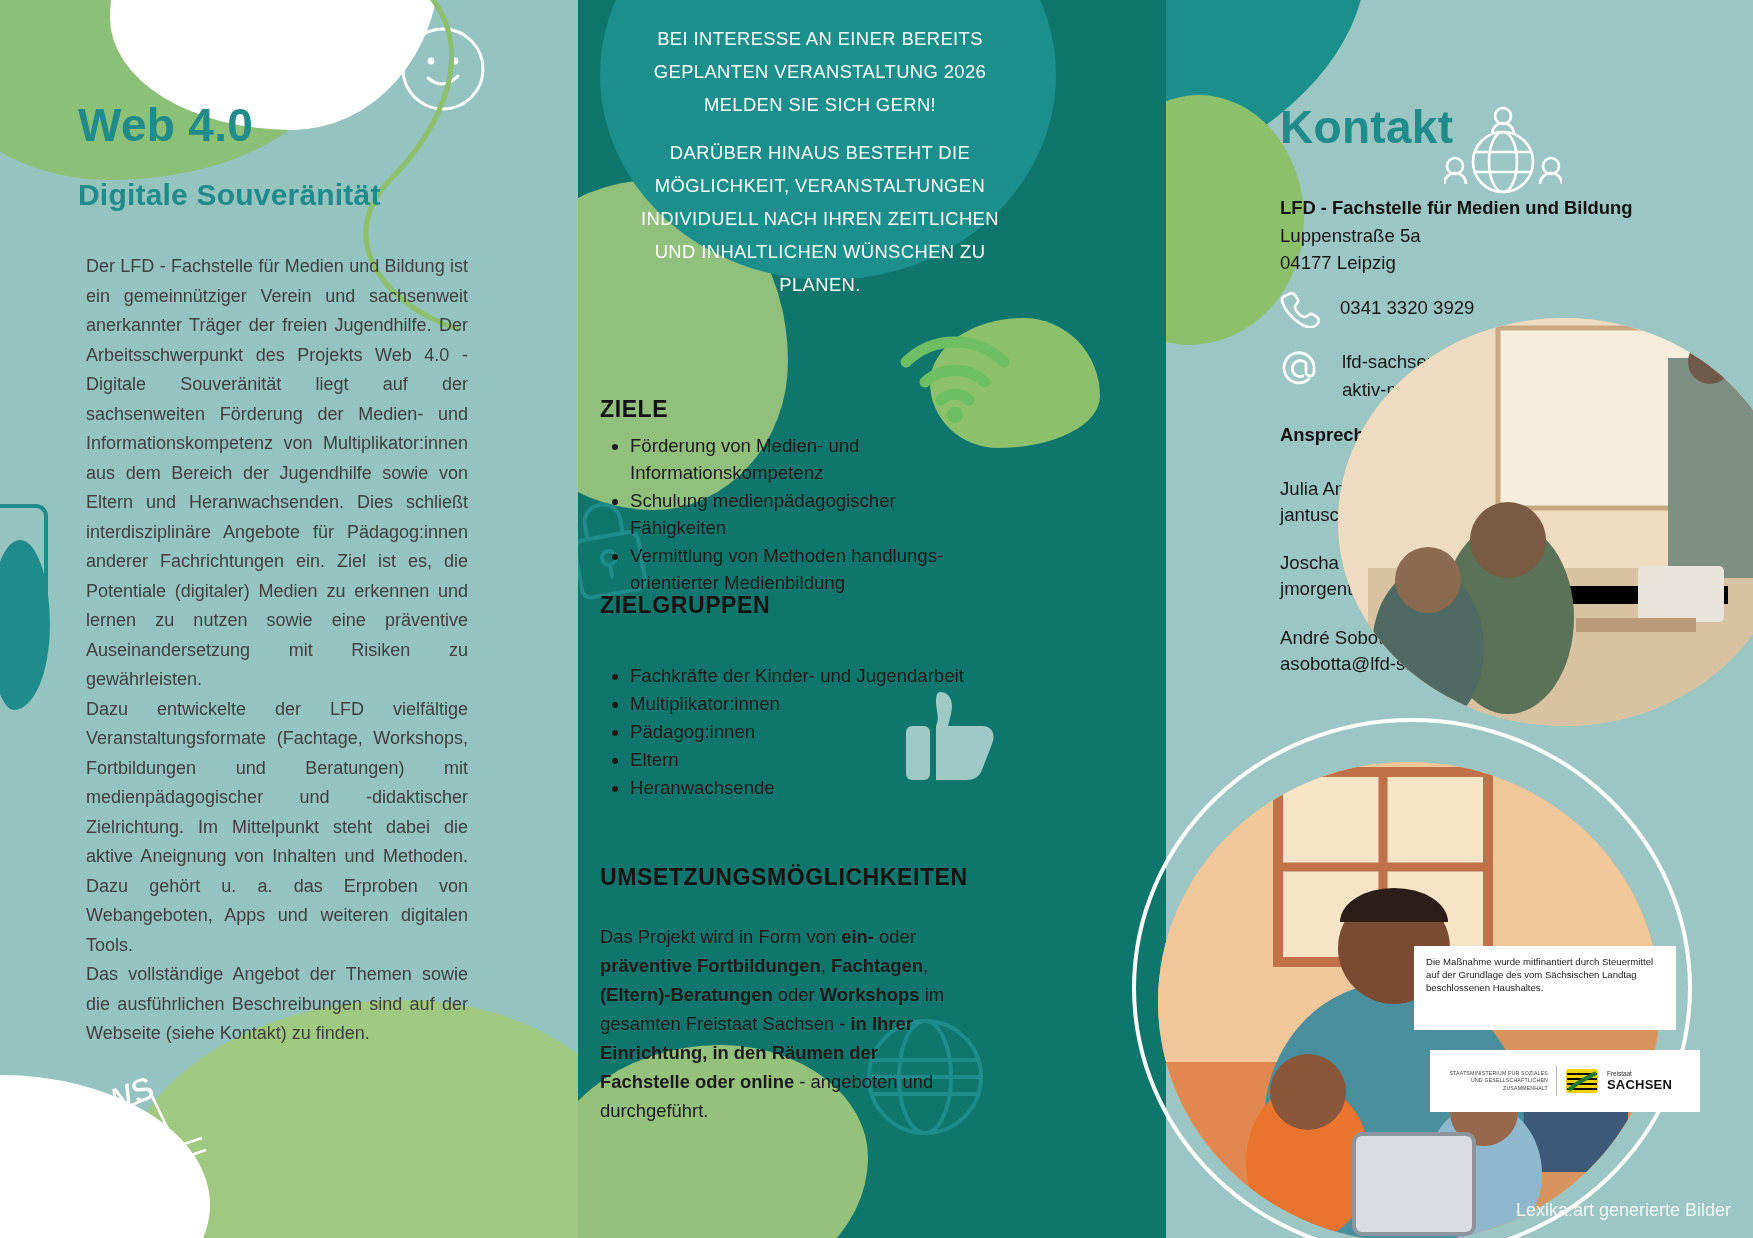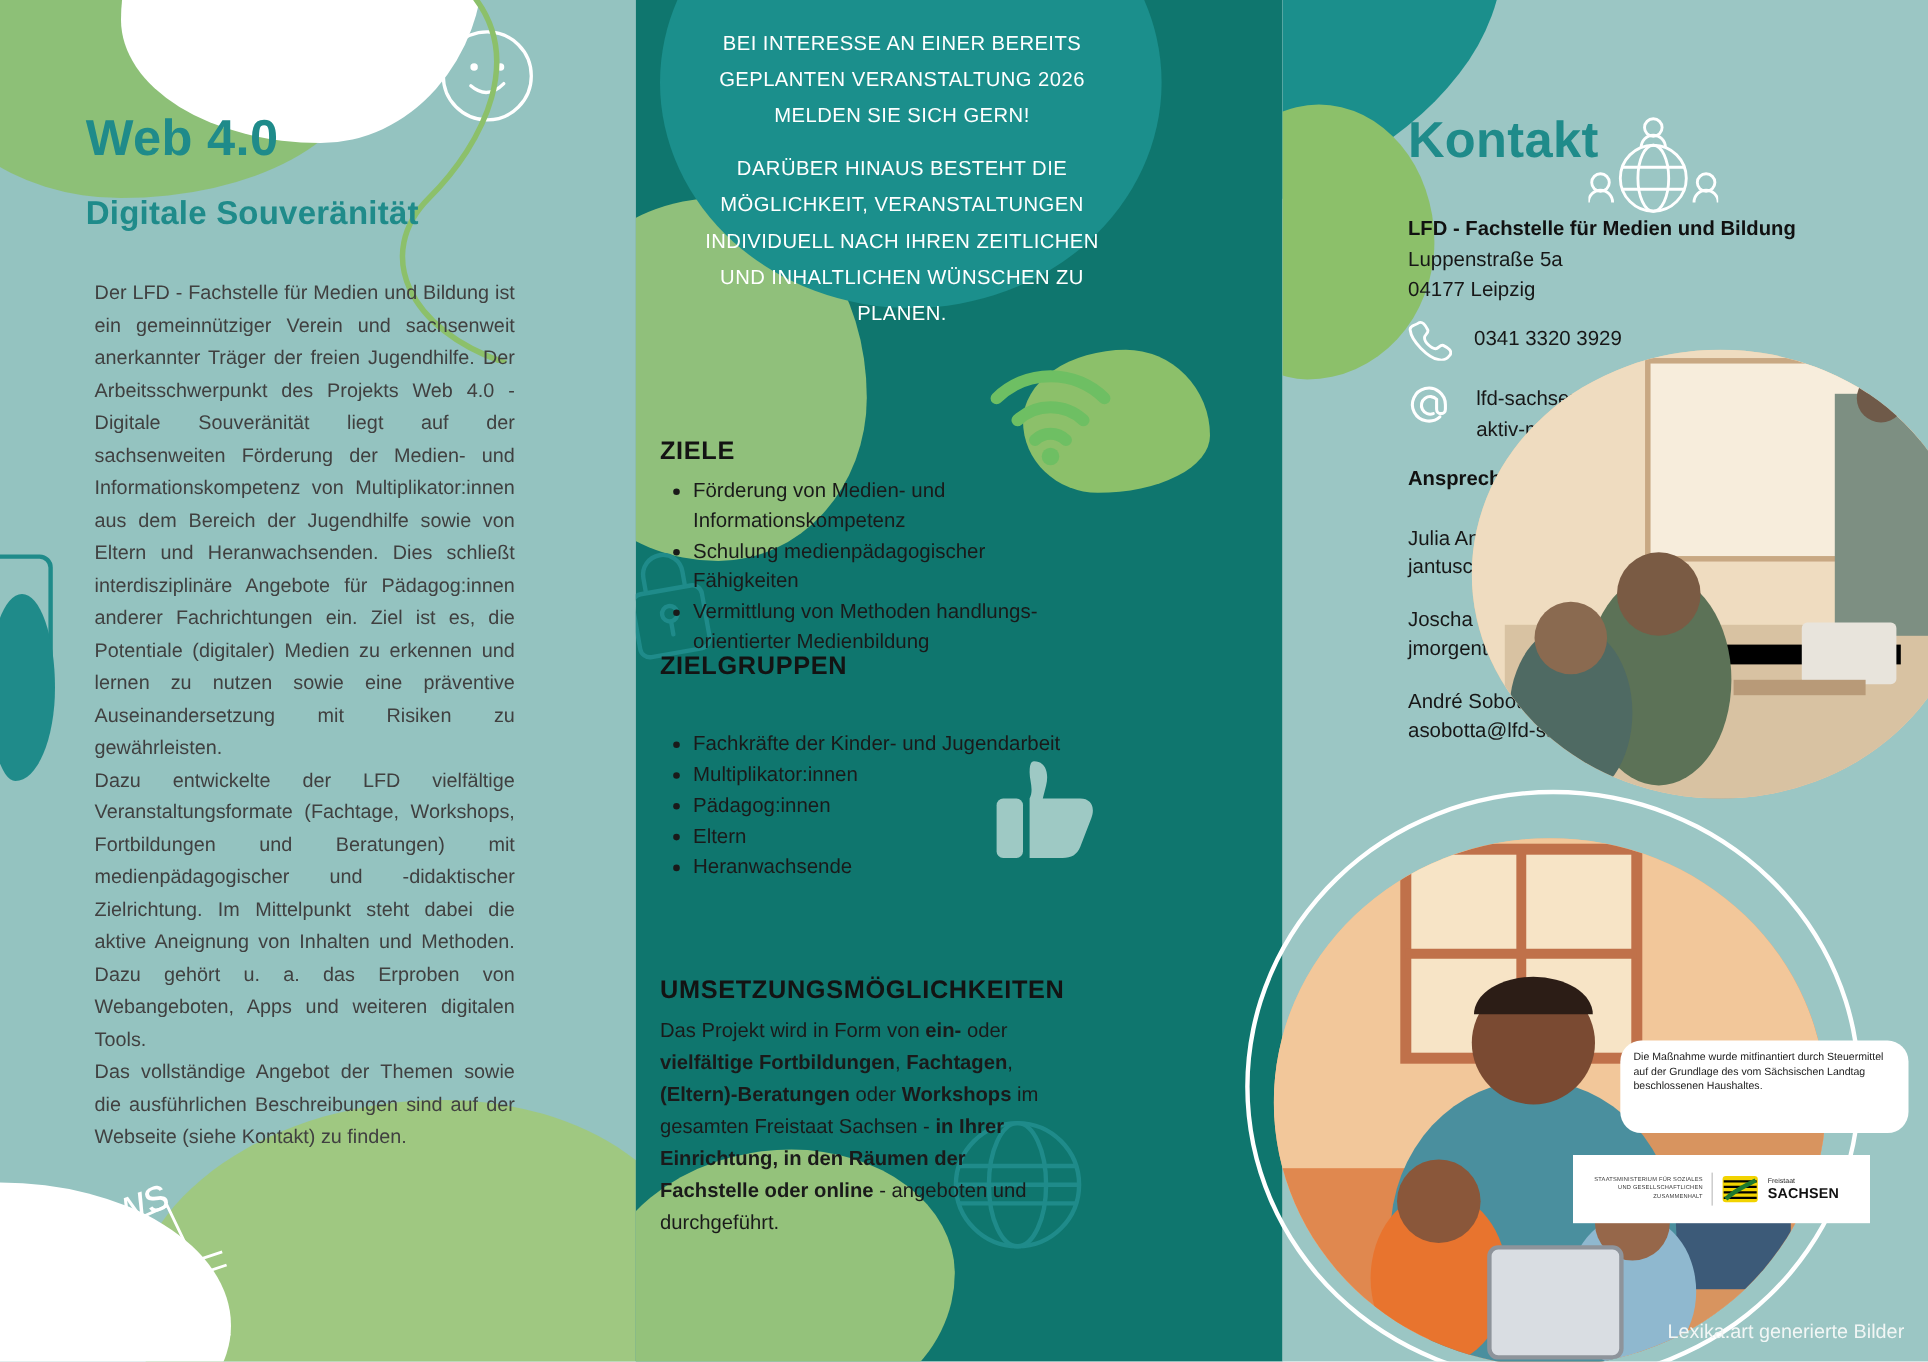--- a/index.html
+++ b/index.html
@@ -189,25 +189,24 @@
   .r-contacts-title {
     position: absolute; left: 114px; top: 424px;
     font-size: 18.4px; font-weight: 700; color: #111;
   }
   .r-person {
     position: absolute; left: 114px;
     font-size: 18.6px; line-height: 26px; color: #171717;
   }
 
   .funding-box {
-    position: absolute; left: 1473px; top: 946px;
+    position: absolute; left: 1414px; top: 946px;
     width: 262px; height: 84px;
     background: #ffffff;
     padding: 9px 12px;
-    border-radius: 19px;
   }
   .funding-box p {
     font-size: 9.6px; line-height: 13.2px; color: #1a1a1a;
   }
   .logo-box {
     position: absolute; left: 1402px; top: 1050px;
     width: 270px; height: 62px;
     background: #ffffff;
     display: flex; align-items: center; gap: 8px;
     padding: 6px 10px;
@@ -375,22 +374,22 @@
 
     <h3 class="m-h2" style="left:22px;top:592px;">ZIELGRUPPEN</h3>
     <ul class="m-list" style="left:22px;top:630px;width:390px;margin-top:32px;">
       <li>Fachkräfte der Kinder- und Jugendarbeit</li>
       <li>Multiplikator:innen</li>
       <li>Pädagog:innen</li>
       <li>Eltern</li>
       <li>Heranwachsende</li>
     </ul>
 
-    <h3 class="m-h2" style="left:22px;top:886px;">UMSETZUNGSMÖGLICHKEITEN</h3>
-    <p class="m-para"><span>Das Projekt wird in Form von </span><b>ein-</b><span> oder </span><b>vielfältige Fortbildungen</b><span>, </span><b>Fachtagen</b><span>, </span><b>(Eltern)-Beratungen</b><span> oder </span><b>Workshops</b><span> im gesamten Freistaat Sachsen - </span><b>in Ihrer Einrichtung, in den Räumen der Fachstelle oder online</b><span> - angeboten und durchgeführt.</span></p>
+    <h3 class="m-h2" style="left:22px;top:864px;">UMSETZUNGSMÖGLICHKEITEN</h3>
+    <p class="m-para"><span>Das Projekt wird in Form von </span><b>ein-</b><span> oder </span><b>präventive Fortbildungen</b><span>, </span><b>Fachtagen</b><span>, </span><b>(Eltern)-Beratungen</b><span> oder </span><b>Workshops</b><span> im gesamten Freistaat Sachsen - </span><b>in Ihrer Einrichtung, in den Räumen der Fachstelle oder online</b><span> - angeboten und durchgeführt.</span></p>
   </div>
 
   <div class="panel-right">
     <div class="right-teal-arc"></div>
     <div class="right-green-blob"></div>
 
     <div style="position:absolute;left:278px;top:104px;">
       <svg width="118" height="108" viewBox="0 0 118 108">
         <g fill="none" stroke="#ffffff" stroke-width="2.6">
           <circle cx="59" cy="58" r="30"></circle>

